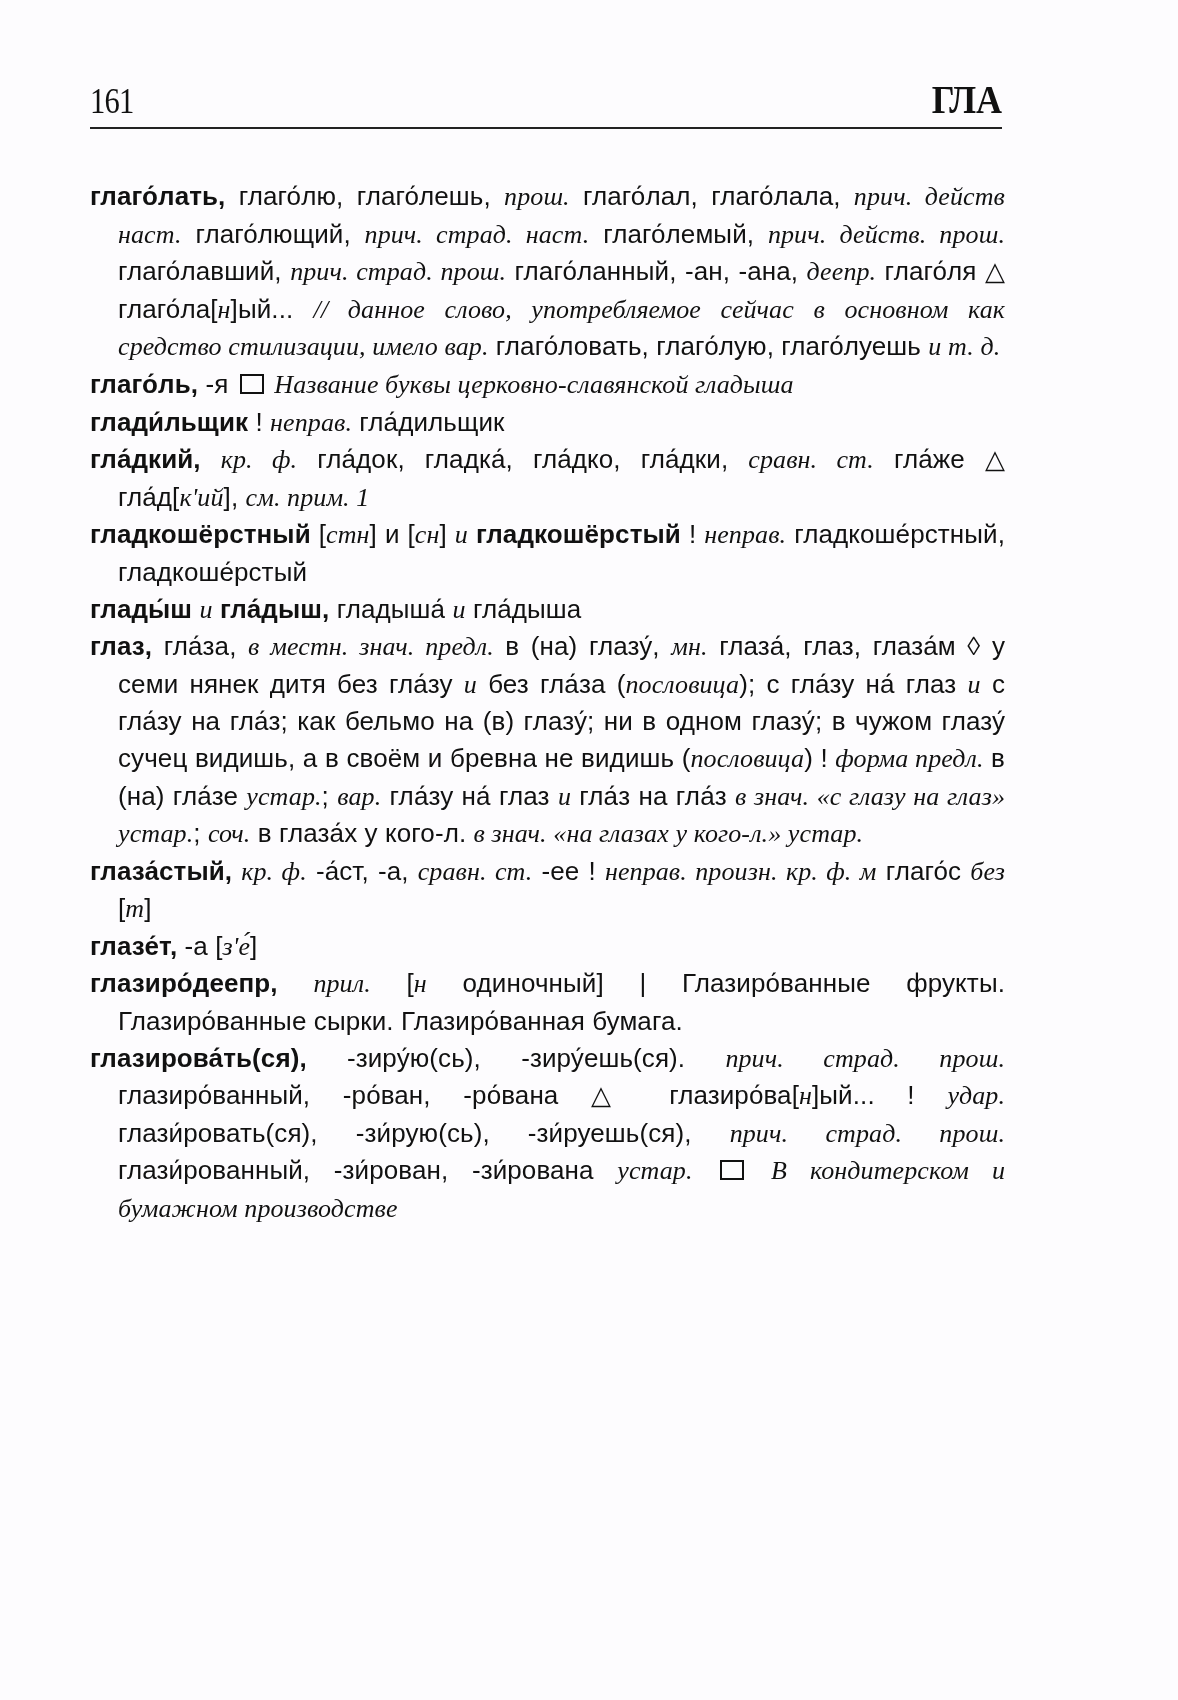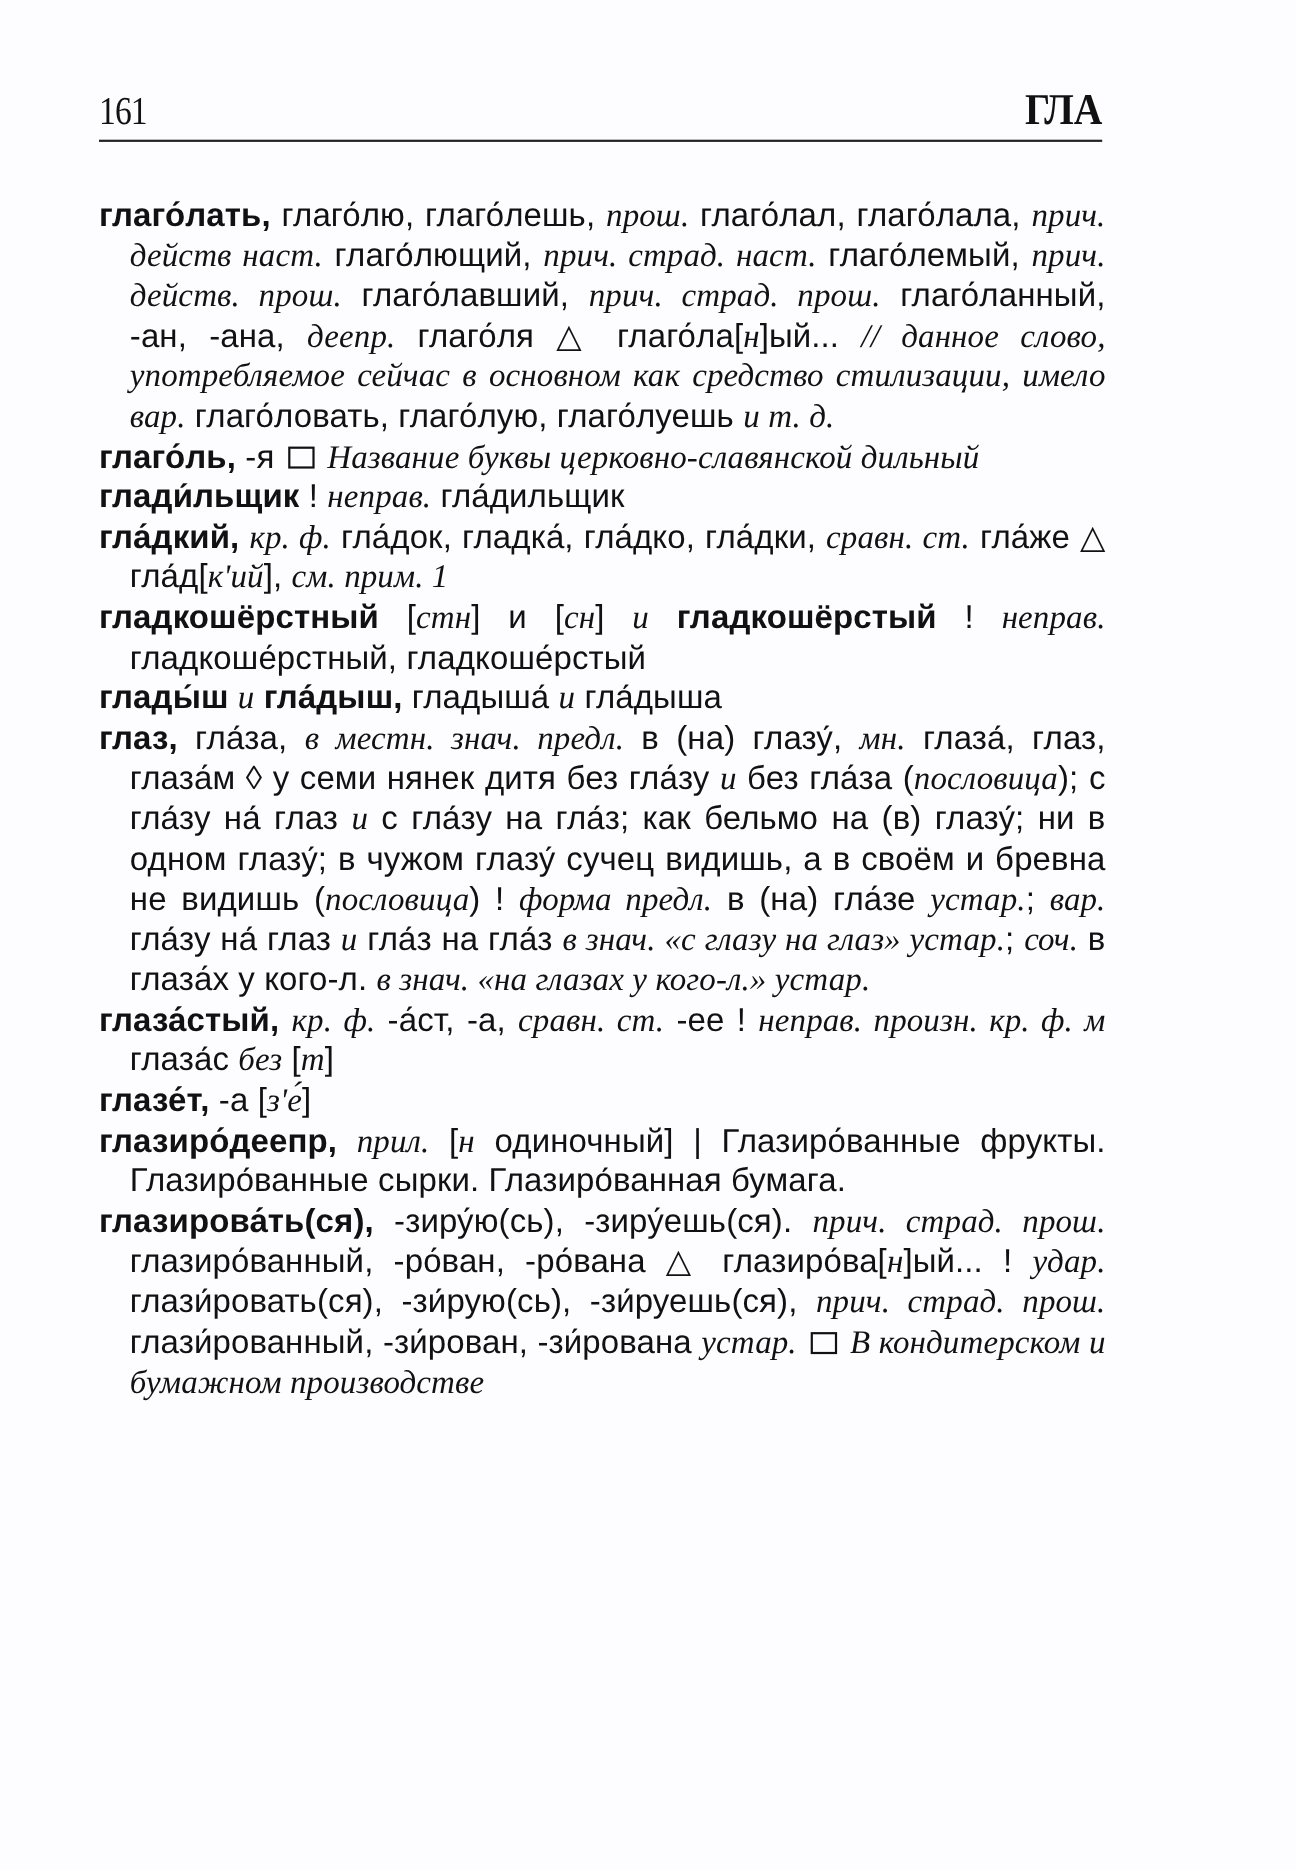--- a/index.html
+++ b/index.html
@@ -20,21 +20,21 @@
       font-size: 40px; font-weight: bold;
       transform: scaleX(0.9); transform-origin: right;
     }
     .header-rule {
       position: absolute; left: 0; right: 0; top: 57px; height: 2px; background: #222;
     }
     .entries {
       position: absolute; left: 90px; top: 178px; width: 915px;
     }
     .entry {
-      font-size: 30px; line-height: 36.6px;
+      font-size: 26px; line-height: 36.6px;
       padding-left: 28px; text-indent: -28px;
       text-align: justify; text-align-last: left;
       font-family: "Liberation Sans Narrow", "Liberation Sans", sans-serif;
       font-stretch: condensed;
       letter-spacing: 0.1px;
     }
     .entry .b { font-weight: bold; }
     .entry .i { font-style: italic; font-family: "Liberation Serif", serif; }
     .entry .box {
       display: inline-block; width: 20px; height: 16px; border: 2px solid #111;
@@ -45,23 +45,23 @@
 <body>
 
 <div class="header">
   <div class="page-number">161</div>
   <div class="running-head">ГЛА</div>
   <div class="header-rule"></div>
 </div>
 
 <div class="entries" id="entries">
     <div class="entry"><span class="b">глаго́лать,</span><span> глаго́лю, глаго́лешь, </span><span class="i">прош.</span><span> глаго́лал, глаго́лала, </span><span class="i">прич. действ наст.</span><span> глаго́лющий, </span><span class="i">прич. страд. наст.</span><span> глаго́лемый, </span><span class="i">прич. действ. прош.</span><span> глаго́лавший, </span><span class="i">прич. страд. прош.</span><span> глаго́ланный, -ан, -ана, </span><span class="i">деепр.</span><span> глаго́ля △ глаго́ла[</span><span class="i">н</span><span>]ый... </span><span class="i">// данное слово, употребляемое сейчас в основном как средство стилизации, имело вар.</span><span> глаго́ловать, глаго́лую, глаго́луешь </span><span class="i">и т. д.</span></div>
-    <div class="entry"><span class="b">глаго́ль,</span><span> -я </span><span class="box"></span><span class="i"> Название буквы церковно-славянской дильный</span></div>
+    <div class="entry"><span class="b">глаго́ль,</span><span> -я </span><span class="box"></span><span class="i"> Название буквы церковно-славянской гладыша</span></div>
     <div class="entry"><span class="b">глади́льщик</span><span> ! </span><span class="i">неправ.</span><span> гла́дильщик</span></div>
     <div class="entry"><span class="b">гла́дкий,</span><span> </span><span class="i">кр. ф.</span><span> гла́док, гладка́, гла́дко, гла́дки, </span><span class="i">сравн. ст.</span><span> гла́же △ гла́д[</span><span class="i">к'ий</span><span>], </span><span class="i">см. прим. 1</span></div>
     <div class="entry"><span class="b">гладкошёрстный</span><span> [</span><span class="i">стн</span><span>] и [</span><span class="i">сн</span><span>] </span><span class="i">и</span><span> </span><span class="b">гладкошёрстый</span><span> ! </span><span class="i">неправ.</span><span> гладкоше́рстный, гладкоше́рстый</span></div>
     <div class="entry"><span class="b">глады́ш</span><span> </span><span class="i">и</span><span> </span><span class="b">гла́дыш,</span><span> гладыша́ </span><span class="i">и</span><span> гла́дыша</span></div>
     <div class="entry"><span class="b">глаз,</span><span> гла́за, </span><span class="i">в местн. знач. предл.</span><span> в (на) глазу́, </span><span class="i">мн.</span><span> глаза́, глаз, глаза́м ◊ у семи нянек дитя без гла́зу </span><span class="i">и</span><span> без гла́за (</span><span class="i">пословица</span><span>); с гла́зу на́ глаз </span><span class="i">и</span><span> с гла́зу на гла́з; как бельмо на (в) глазу́; ни в одном глазу́; в чужом глазу́ сучец видишь, а в своём и бревна не видишь (</span><span class="i">пословица</span><span>) ! </span><span class="i">форма предл.</span><span> в (на) гла́зе </span><span class="i">устар.</span><span>; </span><span class="i">вар.</span><span> гла́зу на́ глаз </span><span class="i">и</span><span> гла́з на гла́з </span><span class="i">в знач. «с глазу на глаз» устар.</span><span>; </span><span class="i">соч.</span><span> в глаза́х у кого-л. </span><span class="i">в знач. «на глазах у кого-л.» устар.</span></div>
-    <div class="entry"><span class="b">глаза́стый,</span><span> </span><span class="i">кр. ф.</span><span> -а́ст, -а, </span><span class="i">сравн. ст.</span><span> -ее ! </span><span class="i">неправ. произн. кр. ф. м</span><span> глаза́с </span><span class="i">без</span><span> [</span><span class="i">т</span><span>]</span></div>
+    <div class="entry"><span class="b">глаза́стый,</span><span> </span><span class="i">кр. ф.</span><span> -а́ст, -а, </span><span class="i">сравн. ст.</span><span> -ее ! </span><span class="i">неправ. произн. кр. ф. м</span><span> глаго́с </span><span class="i">без</span><span> [</span><span class="i">т</span><span>]</span></div>
     <div class="entry"><span class="b">глазе́т,</span><span> -а [</span><span class="i">з'е́</span><span>]</span></div>
     <div class="entry"><span class="b">глазиро́деепр,</span><span> </span><span class="i">прил.</span><span> [</span><span class="i">н</span><span> одиночный] | Глазиро́ванные фрукты. Глазиро́ванные сырки. Глазиро́ванная бумага.</span></div>
     <div class="entry"><span class="b">глазирова́ть(ся),</span><span> -зиру́ю(сь), -зиру́ешь(ся). </span><span class="i">прич. страд. прош.</span><span> глазиро́ванный, -ро́ван, -ро́вана △ глазиро́ва[</span><span class="i">н</span><span>]ый... ! </span><span class="i">удар.</span><span> глази́ровать(ся), -зи́рую(сь), -зи́руешь(ся), </span><span class="i">прич. страд. прош.</span><span> глази́рованный, -зи́рован, -зи́рована </span><span class="i">устар.</span><span> </span><span class="box"></span><span class="i"> В кондитерском и бумажном производстве</span></div>
   </div>
 
 </body></html>

